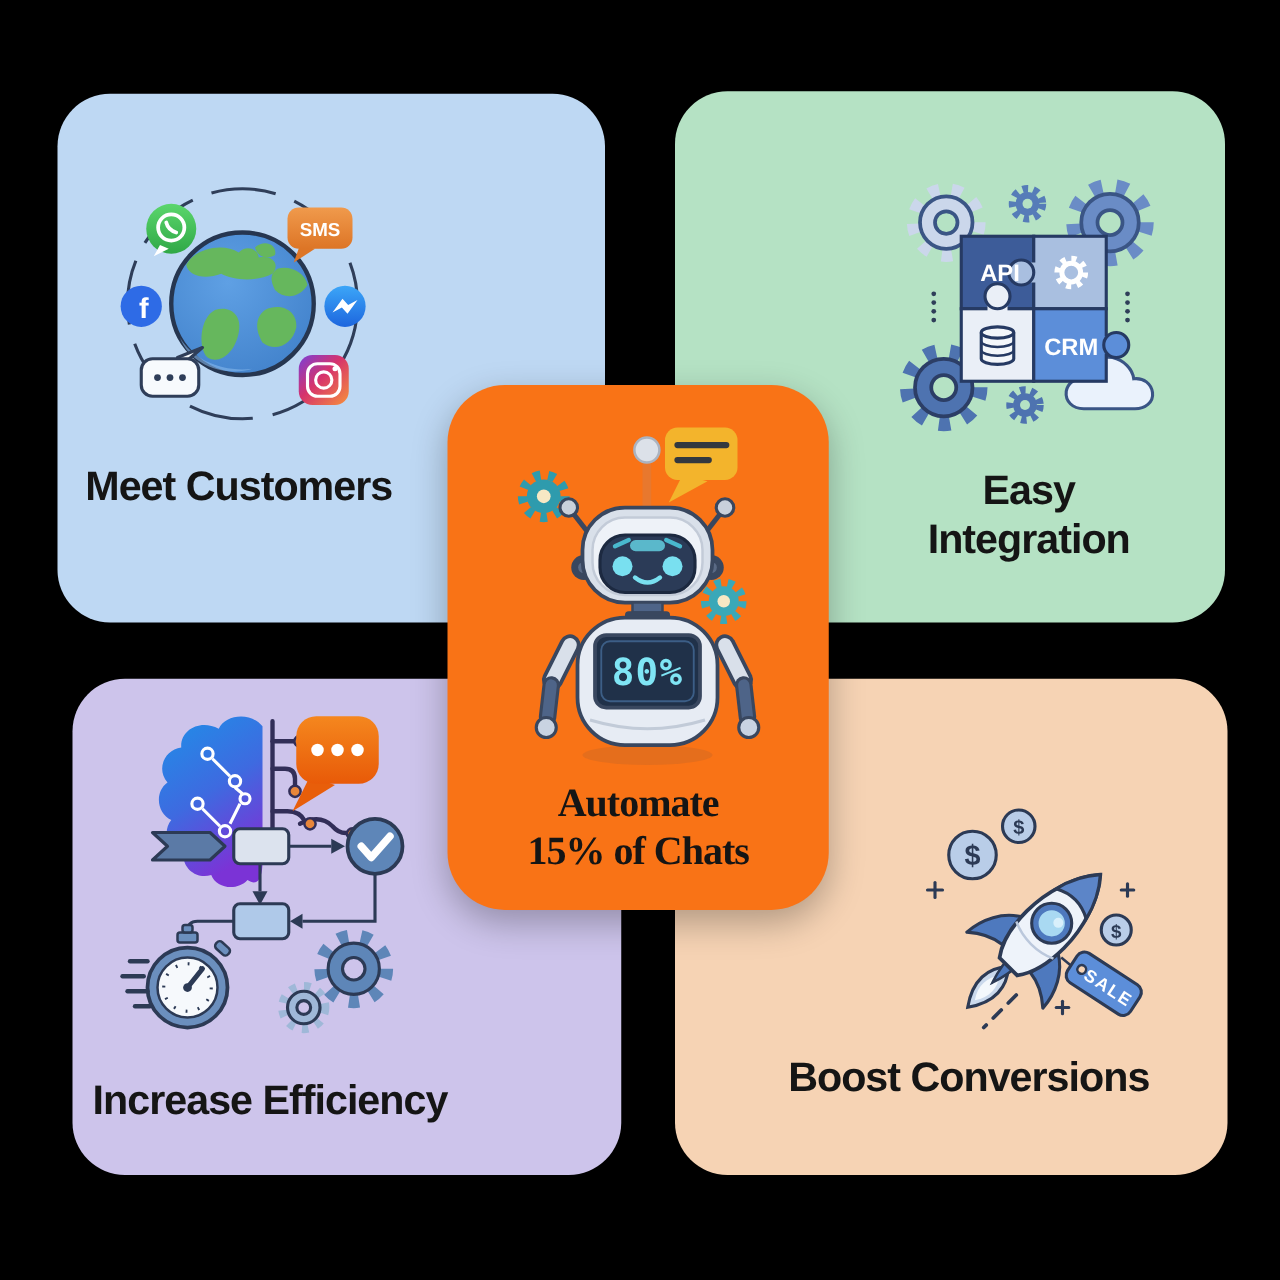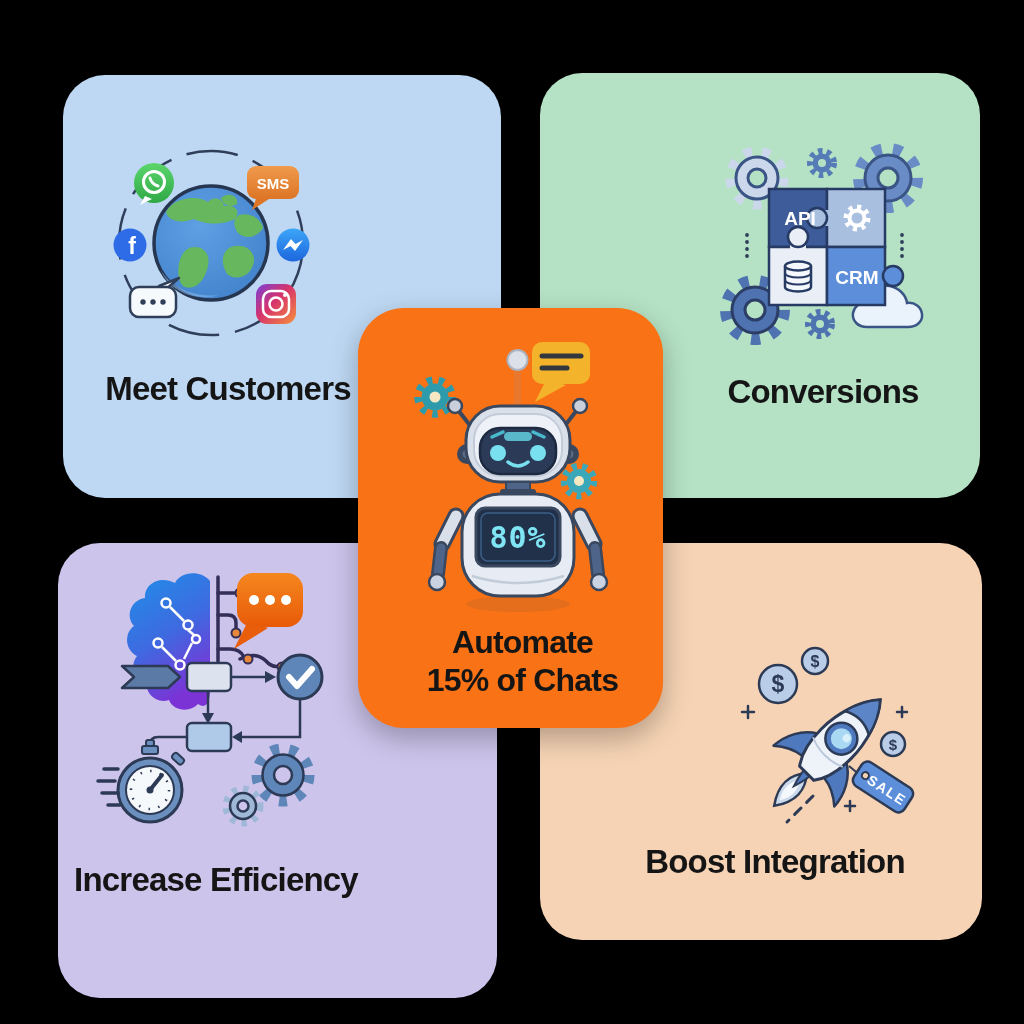--- a/index.html
+++ b/index.html
@@ -1,21 +1,21 @@
 <!DOCTYPE html>
 <html><head>
 <meta charset="utf-8">
 <style>
   html,body{margin:0;padding:0;background:#000;}
   .canvas{position:relative;width:1024px;height:1024px;background:#000;overflow:hidden;
           font-family:"Liberation Sans","DejaVu Sans",sans-serif;}
   .card{position:absolute;border-radius:42px;}
-  .card-blue  {left:63px; top:75px;  width:438px;height:423px;background:#BED8F3;}
+  .card-blue  {left:46px; top:75px;  width:438px;height:423px;background:#BED8F3;}
   .card-green {left:540px;top:73px;  width:440px;height:425px;background:#B5E2C4;}
-  .card-purple{left:58px; top:543px; width:439px;height:455px;background:#CDC4EB;}
+  .card-purple{left:58px; top:543px; width:439px;height:397px;background:#CDC4EB;}
   .card-peach {left:540px;top:543px; width:442px;height:397px;background:#F6D3B4;}
   .card-yellow{left:358px;top:308px; width:305px;height:420px;background:#f97316;border-radius:46px;
                box-shadow:0 10px 28px rgba(0,0,0,0.28);z-index:10;}
   .caption{position:absolute;text-align:center;font-weight:700;color:#151515;
            font-size:33px;line-height:1.18;letter-spacing:-0.8px;}
   .caption.center{font-size:32px;}
   .illu{position:absolute;}
   svg text{font-family:"Liberation Sans","DejaVu Sans",sans-serif;}
   .screen-text{font-family:"DejaVu Sans Mono",monospace;font-weight:bold;}
 </style>
@@ -87,21 +87,21 @@
         <circle cx="92" cy="182" r="2.7" fill="#2F3E59"></circle>
         <circle cx="102" cy="182" r="2.7" fill="#2F3E59"></circle>
       </g>
       <g>
         <rect x="195" y="164" width="40" height="40" rx="11" fill="url(#gIg)"></rect>
         <rect x="202" y="171" width="26" height="26" rx="8" fill="none" stroke="#fff" stroke-width="2.5"></rect>
         <circle cx="215" cy="184" r="6.5" fill="none" stroke="#fff" stroke-width="2.5"></circle>
         <circle cx="224" cy="175" r="2" fill="#fff"></circle>
       </g>
     </svg>
-    <div class="caption" style="left:0;top:295px;width:290px;margin-left:20px;">
+    <div class="caption" style="left:0;top:295px;width:290px;">
       <div>Meet Customers</div>
     </div>
   </div>
 
   <div class="card card-green">
     <svg class="illu" style="left:157px;top:44px;" width="260" height="260" viewBox="0 0 260 260">
 
       <g>
         <circle cx="60" cy="61" r="26" fill="none" stroke="#CBD7EB" stroke-width="11" stroke-dasharray="8.2 9.9"></circle>
         <circle cx="60" cy="61" r="21" fill="#CBD7EB" stroke="#3A5585" stroke-width="3"></circle>
@@ -160,21 +160,22 @@
           <circle cx="160" cy="101" r="7.5" fill="#A9BFE0" stroke="#fff" stroke-width="4"></circle>
         </g>
         <g>
           <path d="M88,149 v21 a13,4.5 0 0 0 26,0 v-21" fill="#F4F7FB" stroke="#263A63" stroke-width="2.5"></path>
           <ellipse cx="101" cy="149" rx="13" ry="4.5" fill="#F4F7FB" stroke="#263A63" stroke-width="2.5"></ellipse>
           <path d="M88,156 a13,4.5 0 0 0 26,0 M88,163 a13,4.5 0 0 0 26,0" fill="none" stroke="#263A63" stroke-width="2"></path>
         </g>
       </g>
     </svg>
     <div class="caption" style="left:138px;top:300px;width:290px;">
-      <div>Conversions</div>
+      <div>Easy</div>
+      <div>Integration</div>
     </div>
   </div>
 
   <div class="card card-purple">
     <svg class="illu" style="left:30px;top:20px;" width="280" height="300" viewBox="0 0 280 300">
       <defs>
         <linearGradient id="gBrain" x1="0" y1="0" x2="0.4" y2="1">
           <stop offset="0%" stop-color="#1E90E8"></stop>
             <stop offset="55%" stop-color="#3E6AE0"></stop>
           <stop offset="100%" stop-color="#7B33D6"></stop>
@@ -304,21 +305,21 @@
         <circle cx="3.5" cy="-13" r="4" fill="#D9F0FB"></circle>
       </g>
       <line x1="172" y1="152" x2="184" y2="162" stroke="#2C3A55" stroke-width="2"></line>
       <g transform="translate(206,173) rotate(33)">
         <rect x="-30" y="-14" width="60" height="28" rx="7" fill="#5C8ED9" stroke="#2C3A55" stroke-width="2.5"></rect>
         <circle cx="-21" cy="0" r="3.5" fill="#F6D3B4" stroke="#2C3A55" stroke-width="2"></circle>
         <text x="5" y="5.5" text-anchor="middle" font-size="14" font-weight="bold" fill="#fff" letter-spacing="1.5">SALE</text>
       </g>
     </svg>
     <div class="caption" style="left:90px;top:300px;width:290px;">
-      <div>Boost Integration</div>
+      <div>Boost Conversions</div>
     </div>
   </div>
 
   <div class="card card-yellow">
     <svg class="illu" style="left:22px;top:28px;" width="260" height="290" viewBox="0 0 260 290">
       <ellipse cx="138" cy="268" rx="52" ry="8" fill="rgba(60,70,90,0.10)"></ellipse>
       <g>
         <circle cx="55" cy="61" r="17" fill="none" stroke="#2E9BAD" stroke-width="7.5" stroke-dasharray="5.5 6.4"></circle>
         <circle cx="55" cy="61" r="13.5" fill="#2E9BAD"></circle>
         <circle cx="55" cy="61" r="5.5" fill="#F7E8C4"></circle>
@@ -373,19 +374,19 @@
           <line x1="215" y1="212" x2="218" y2="238" stroke="#4E6488" stroke-width="9" stroke-linecap="round"></line>
           <circle cx="219" cy="246" r="8" fill="#C9D3E2" stroke="#39475F" stroke-width="2.5"></circle>
         </g>
         <rect x="82" y="158" width="112" height="102" rx="38" fill="#E7ECF4" stroke="#39475F" stroke-width="3"></rect>
         <path d="M92,240 Q138,254 184,240" fill="none" stroke="#C2CBD8" stroke-width="2.5"></path>
         <rect x="96" y="172" width="84" height="58" rx="9" fill="#203149" stroke="#39475F" stroke-width="3"></rect>
         <rect x="101" y="177" width="74" height="48" rx="7" fill="none" stroke="#3C5E86" stroke-width="1.5"></rect>
         <text x="138" y="212" text-anchor="middle" class="screen-text" font-size="30" fill="#7FE5F5" letter-spacing="1">80%</text>
       </g>
     </svg>
-    <div class="caption center" style="left:12px;top:316px;width:100%;">
+    <div class="caption center" style="left:0;top:316px;width:100%;font-family:Liberation Serif, serif;">
       <div>Automate</div>
       <div>15% of Chats</div>
     </div>
   </div>
 
 </div>
 
 </body></html>

